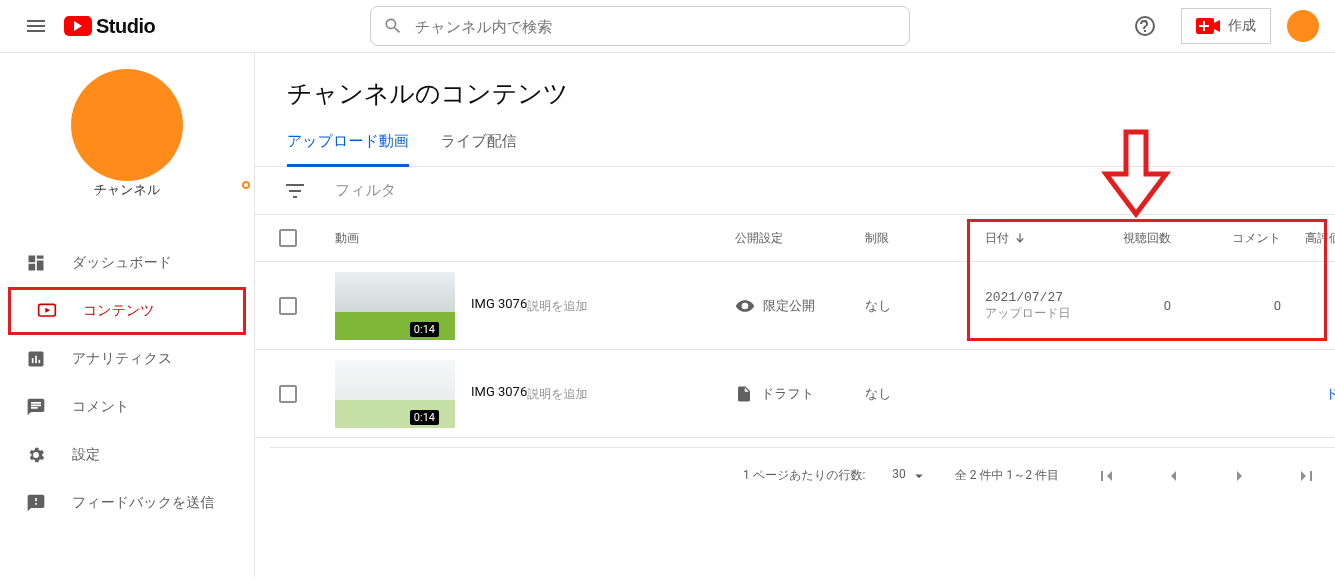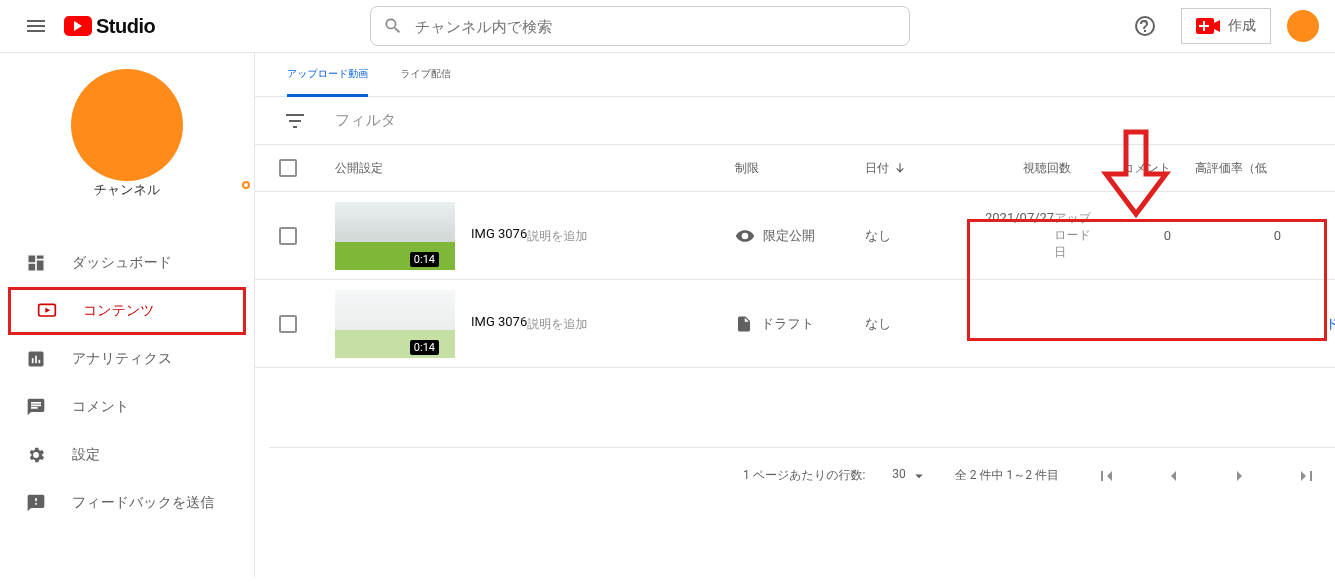--- a/index.html
+++ b/index.html
@@ -29,42 +29,42 @@
   .nav-item { height:48px; display:flex; align-items:center; padding:0 24px; gap:24px; color:#606060; font-size:14px; cursor:pointer; }
   .nav-item .nav-text { flex:1; }
   .nav-item.active { color:#cc0000; }
   .nav-item.active .nav-text { color:#cc0000; }
   .nav-item.boxed { border:3px solid #e02020; margin:0 8px; }
   .nav-icon { width:24px; display:flex; justify-content:center; color:inherit; }
   
   .main { flex:1; overflow:hidden; position:relative; }
   .page-title { font-size:25px; font-weight:400; padding: 24px 32px 8px; color:#0d0d0d; }
   .tabs { display:flex; gap:32px; padding: 4px 32px 0; border-bottom:1px solid #e5e5e5; }
-  .tab { padding: 10px 0 13px; font-size:10px; color:#606060; cursor:pointer; }
+  .tab { padding: 10px 0 13px; font-size:15px; color:#606060; cursor:pointer; }
   .tab.active { color:#065fd4; font-weight:500; border-bottom:3px solid #065fd4; margin-bottom:-1px; }
   .filter-row { height:48px; display:flex; align-items:center; padding:0 28px; border-bottom:1px solid #e5e5e5; color:#606060; }
   .filter-label { margin-left:28px; font-size:15px; color:#909090; }
   
   .thead, .trow { display:grid; grid-template-columns: 56px 400px 130px 120px 110px 100px 110px 100px; align-items:center; padding:0 0 0 24px; }
   .thead { height:47px; border-bottom:1px solid #e5e5e5; font-size:12px; color:#606060; font-weight:500; }
   .th { display:flex; align-items:center; gap:4px; }
   .th.right, .td.right { justify-content:flex-end; padding-right:24px; }
   .trow { height:88px; border-bottom:1px solid #e5e5e5; font-size:13px; color:#606060; }
   .checkbox { width:18px; height:18px; border:2px solid #909090; border-radius:2px; cursor:pointer; }
   .vid-cell { display:flex; align-items:center; gap:16px; }
   .thumb { width:120px; height:68px; background:#333; position:relative; overflow:hidden; }
   .thumb .ground { position:absolute; bottom:0; left:0; right:0; height:28px; background:#7fb838; }
   .thumb .sky { position:absolute; top:0; left:0; right:0; height:42px; background:linear-gradient(#eaeff0,#cfd6d4); }
   .thumb.draft::after { content:""; position:absolute; inset:0; background:rgba(255,255,255,0.55); }
   .thumb .dur { position:absolute; right:16px; bottom:3px; background:#000; color:#fff; font-size:11px; padding:1px 4px; border-radius:2px; z-index:2; }
   .vid-info { display:flex; }
   .vid-title { font-size:13px; color:#0d0d0d; }
   .vid-desc { font-size:12px; color:#909090; margin-top:2px;text-align:right; }
   .vis-cell { display:flex; align-items:center; gap:8px; }
-  .date-cell { display:flex; flex-direction:row; }
+  .date-cell { display:flex; flex-direction:column;font-family:Liberation Mono, monospace; }
   .date-sub { font-size:12px; color:#909090; }
   .draft-link { color:#065fd4; font-size:13px; cursor:pointer; }
   .paginator { height:56px; display:flex; align-items:center; justify-content:flex-end; gap:27px; padding-right:8px; font-size:12px; color:#606060; border-top:1px solid #e5e5e5; position:absolute; left:14px; right:0; bottom:74px; }
   .pg-btn { width:40px; height:40px; display:flex; align-items:center; justify-content:center; color:#909090; cursor:pointer; }
   .pg-select { display:flex; align-items:flex-start; gap:4px; cursor:pointer; }
   
   .annot-arrow { position:absolute; left:846px; top:76px; width:70px; height:90px; }
   .annot-box { position:absolute; left:712px; top:166px; width:360px; height:122px; border:3px solid #e02020; pointer-events:none; }
   svg { display:block; }
 </style>
@@ -166,37 +166,39 @@
             <svg width="20" height="20" viewBox="0 0 24 24">
               <path fill="currentColor" d="M20 2H4a2 2 0 00-2 2v18l4-4h14a2 2 0 002-2V4a2 2 0 00-2-2zM13 14h-2v-2h2v2zm0-4h-2V6h2v4z"></path>
             </svg>
           </span>
         <span class="nav-text">フィードバックを送信</span>
       </div>
     </div>
   </div>
 
   <div class="main">
+    <div class="page-title">チャンネルのコンテンツ</div>
 
     <div class="tabs">
       <div class="tab active">アップロード動画</div>
       <div class="tab">ライブ配信</div>
     </div>
 
     <div class="filter-row">
       <svg width="24" height="24" viewBox="0 0 24 24">
           <path fill="currentColor" d="M3 5h18v2H3zM6 11h12v2H6zM10 17h4v2h-4z"></path>
         </svg>
       <span class="filter-label">フィルタ</span>
     </div>
 
     <div class="thead">
       <div class="th">
           <div class="checkbox"></div>
         </div>
+      <div class="th">動画</div>
       <div class="th">公開設定</div>
       <div class="th">制限</div>
       <div class="th">
         <span>日付</span>
         <svg width="14" height="14" viewBox="0 0 24 24">
             <path fill="currentColor" d="M11 4h2v12l4-4 1.4 1.4L12 20l-6.4-6.6L7 12l4 4z"></path>
           </svg>
       </div>
       <div class="th right">視聴回数</div>
       <div class="th right">コメント</div>

